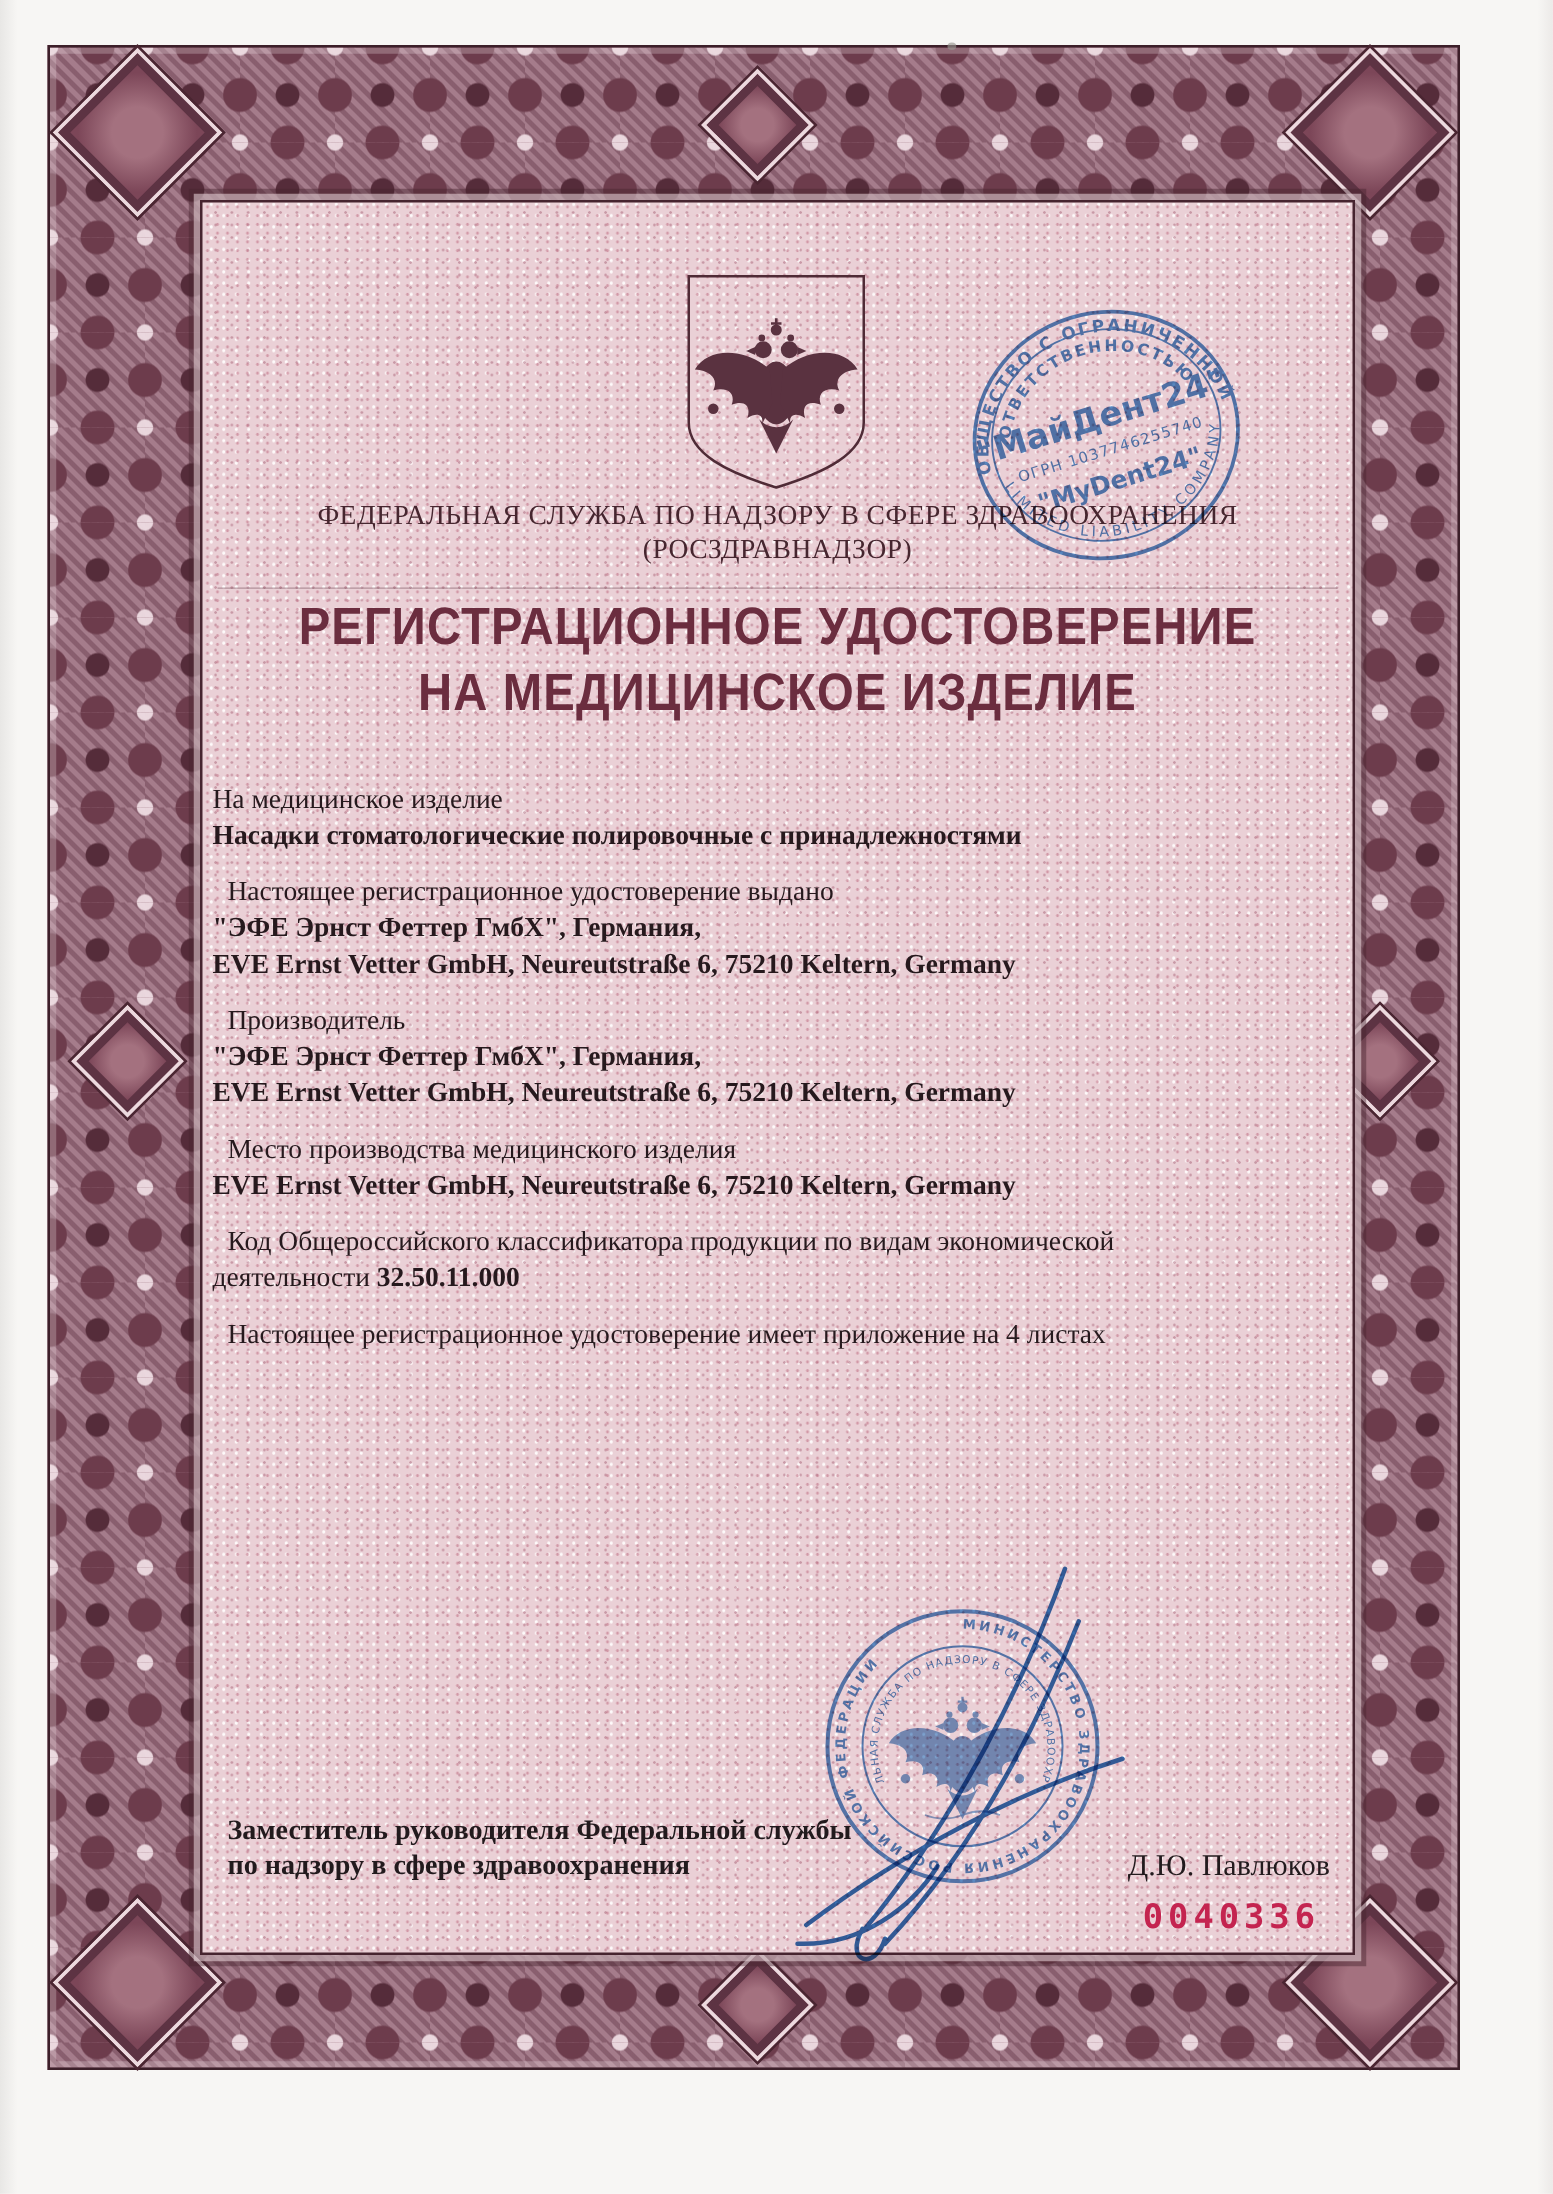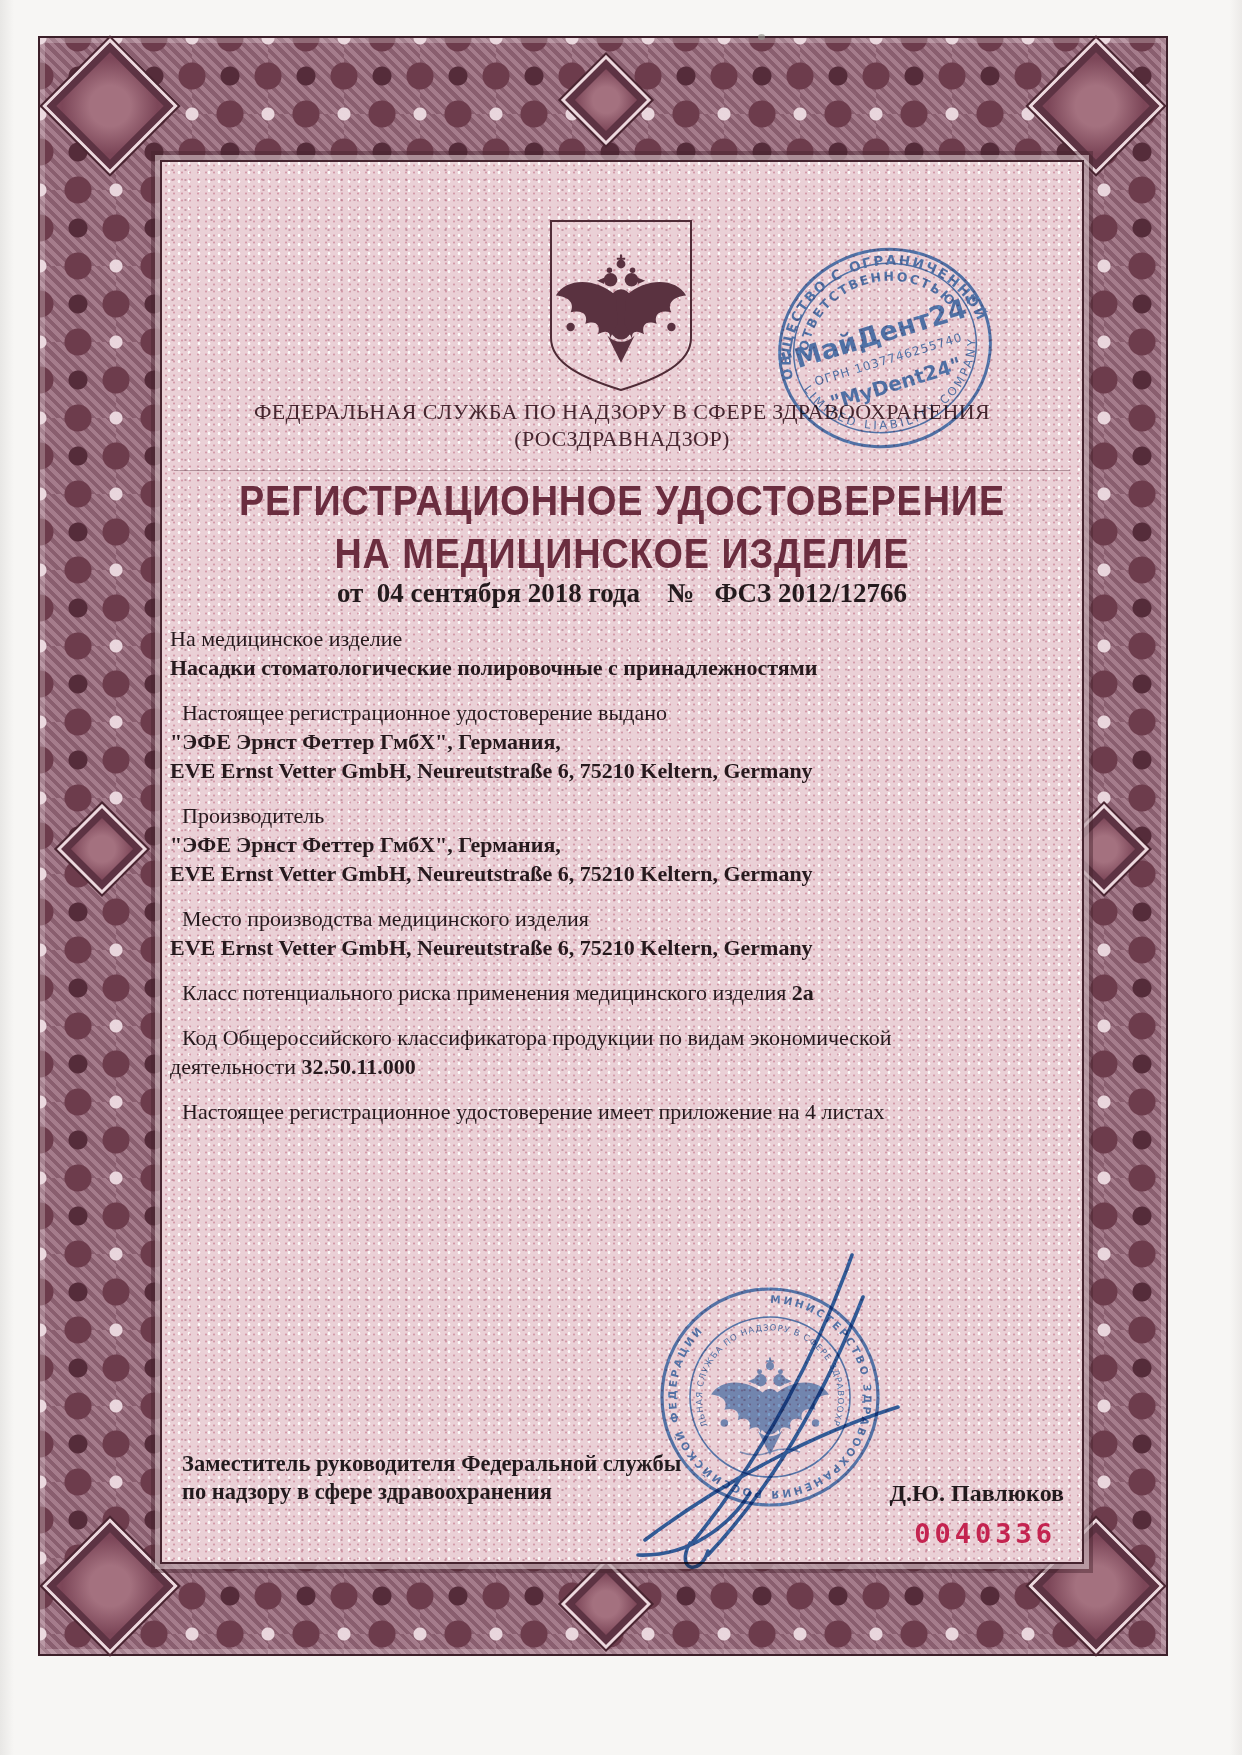--- a/index.html
+++ b/index.html
@@ -61,21 +61,21 @@
     color:#6b2d3f;letter-spacing:1px;transform:scaleX(.9);}
   .date-line{position:absolute;top:416px;left:0;width:100%;text-align:center;
     font-weight:bold;font-size:27px;color:#241a1d;white-space:pre;}
   .body-block{position:absolute;left:8px;top:462px;right:16px;
     font-size:22px;line-height:29px;color:#26191d;}
   .ln{white-space:nowrap;}
   .b{font-weight:bold;}
   .g{margin-top:16px;margin-left:12px;}
   .order-block{position:absolute;left:22px;top:1222px;font-size:22px;line-height:28px;color:#26191d;}
   .signer-role{position:absolute;left:20px;top:1288px;font-weight:bold;font-size:22.5px;line-height:28px;color:#221a1d;}
-  .signer-name{position:absolute;right:18px;top:1318px;font-weight:bold;font-size:24px;color:#221a1d;}
+  .signer-name{position:absolute;right:18px;top:1318px;font-weight:normal;font-size:24px;color:#221a1d;}
   .serial{position:absolute;right:26px;top:1356px;
     font-family:"DejaVu Sans Mono",monospace;font-weight:bold;font-size:27px;
     letter-spacing:4px;color:#c42450;}
   
   .oval-stamp{position:absolute;left:735px;top:226px;width:300px;height:252px;mix-blend-mode:multiply;}
   .round-stamp{position:absolute;left:645px;top:1272px;width:250px;height:250px;mix-blend-mode:multiply;}
   .signature{position:absolute;left:600px;top:1225px;width:340px;height:348px;mix-blend-mode:multiply;}
   .stamp-text{font-family:"DejaVu Sans",sans-serif;fill:#2e6cb5;}
   .speckle{position:absolute;left:758px;top:34px;width:7px;height:6px;border-radius:50%;
     background:#97958f;opacity:.65;}
@@ -126,34 +126,32 @@
       <div>(РОСЗДРАВНАДЗОР)</div>
     </div>
 
     <div class="rule"></div>
 
     <div class="title">
       <div>РЕГИСТРАЦИОННОЕ УДОСТОВЕРЕНИЕ</div>
       <div>НА МЕДИЦИНСКОЕ ИЗДЕЛИЕ</div>
     </div>
 
-    <div class="date-line">от  04 сентября 2018 года    №   ФСЗ 2012/12766</div>
 
     <div class="body-block">
       <div class="ln">На медицинское изделие</div>
       <div class="ln b">Насадки стоматологические полировочные с принадлежностями</div>
       <div class="ln g">Настоящее регистрационное удостоверение выдано</div>
       <div class="ln b">"ЭФЕ Эрнст Феттер ГмбХ", Германия,</div>
       <div class="ln b">EVE Ernst Vetter GmbH, Neureutstraße 6, 75210 Keltern, Germany</div>
       <div class="ln g">Производитель</div>
       <div class="ln b">"ЭФЕ Эрнст Феттер ГмбХ", Германия,</div>
       <div class="ln b">EVE Ernst Vetter GmbH, Neureutstraße 6, 75210 Keltern, Germany</div>
       <div class="ln g">Место производства медицинского изделия</div>
       <div class="ln b">EVE Ernst Vetter GmbH, Neureutstraße 6, 75210 Keltern, Germany</div>
-      <div class="ln g"><span>Класс потенциального риска применения медицинского изделия </span><span class="b">2а</span></div>
       <div class="ln g">Код Общероссийского классификатора продукции по видам экономической</div>
       <div class="ln"><span>деятельности </span><span class="b">32.50.11.000</span></div>
       <div class="ln g">Настоящее регистрационное удостоверение имеет приложение на 4 листах</div>
     </div>
 
 
     <div class="signer-role">
       <div>Заместитель руководителя Федеральной службы</div>
       <div>по надзору в сфере здравоохранения</div>
     </div>

